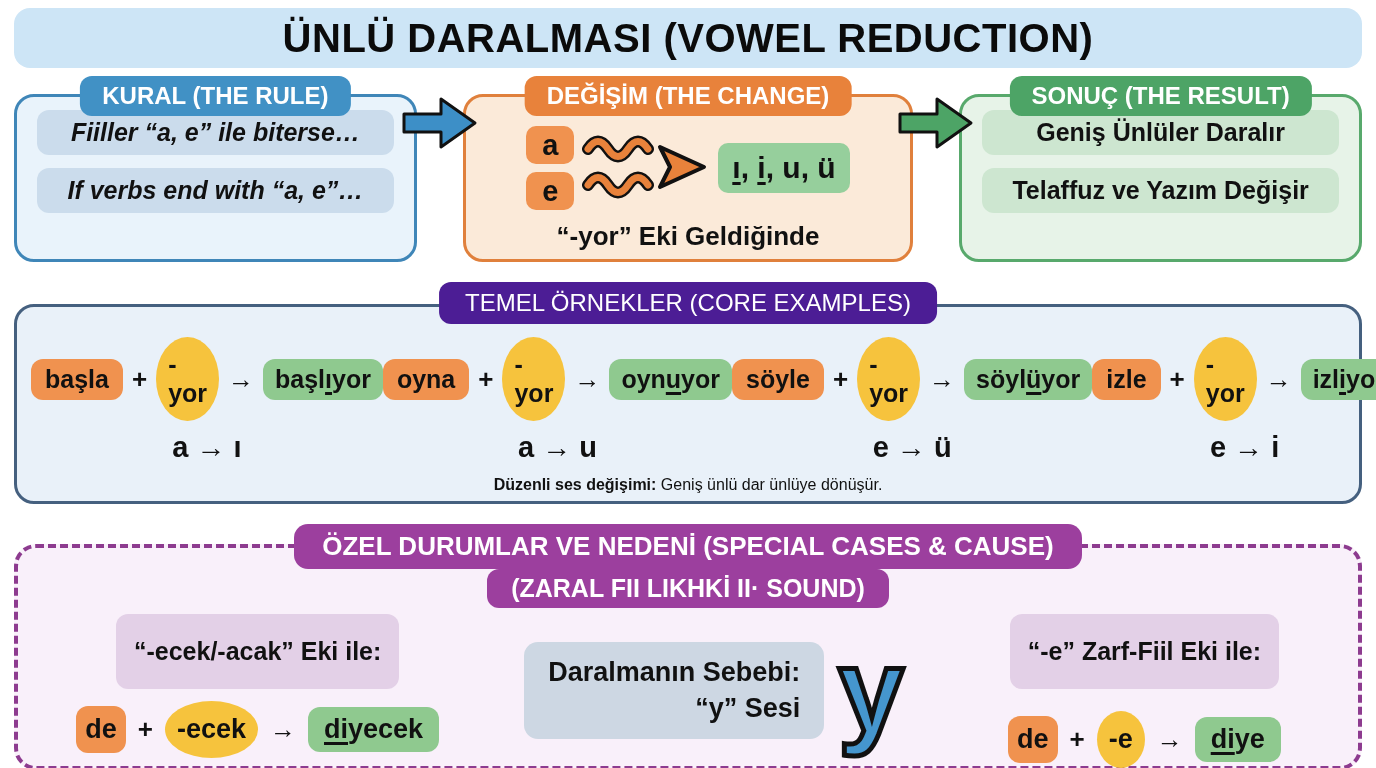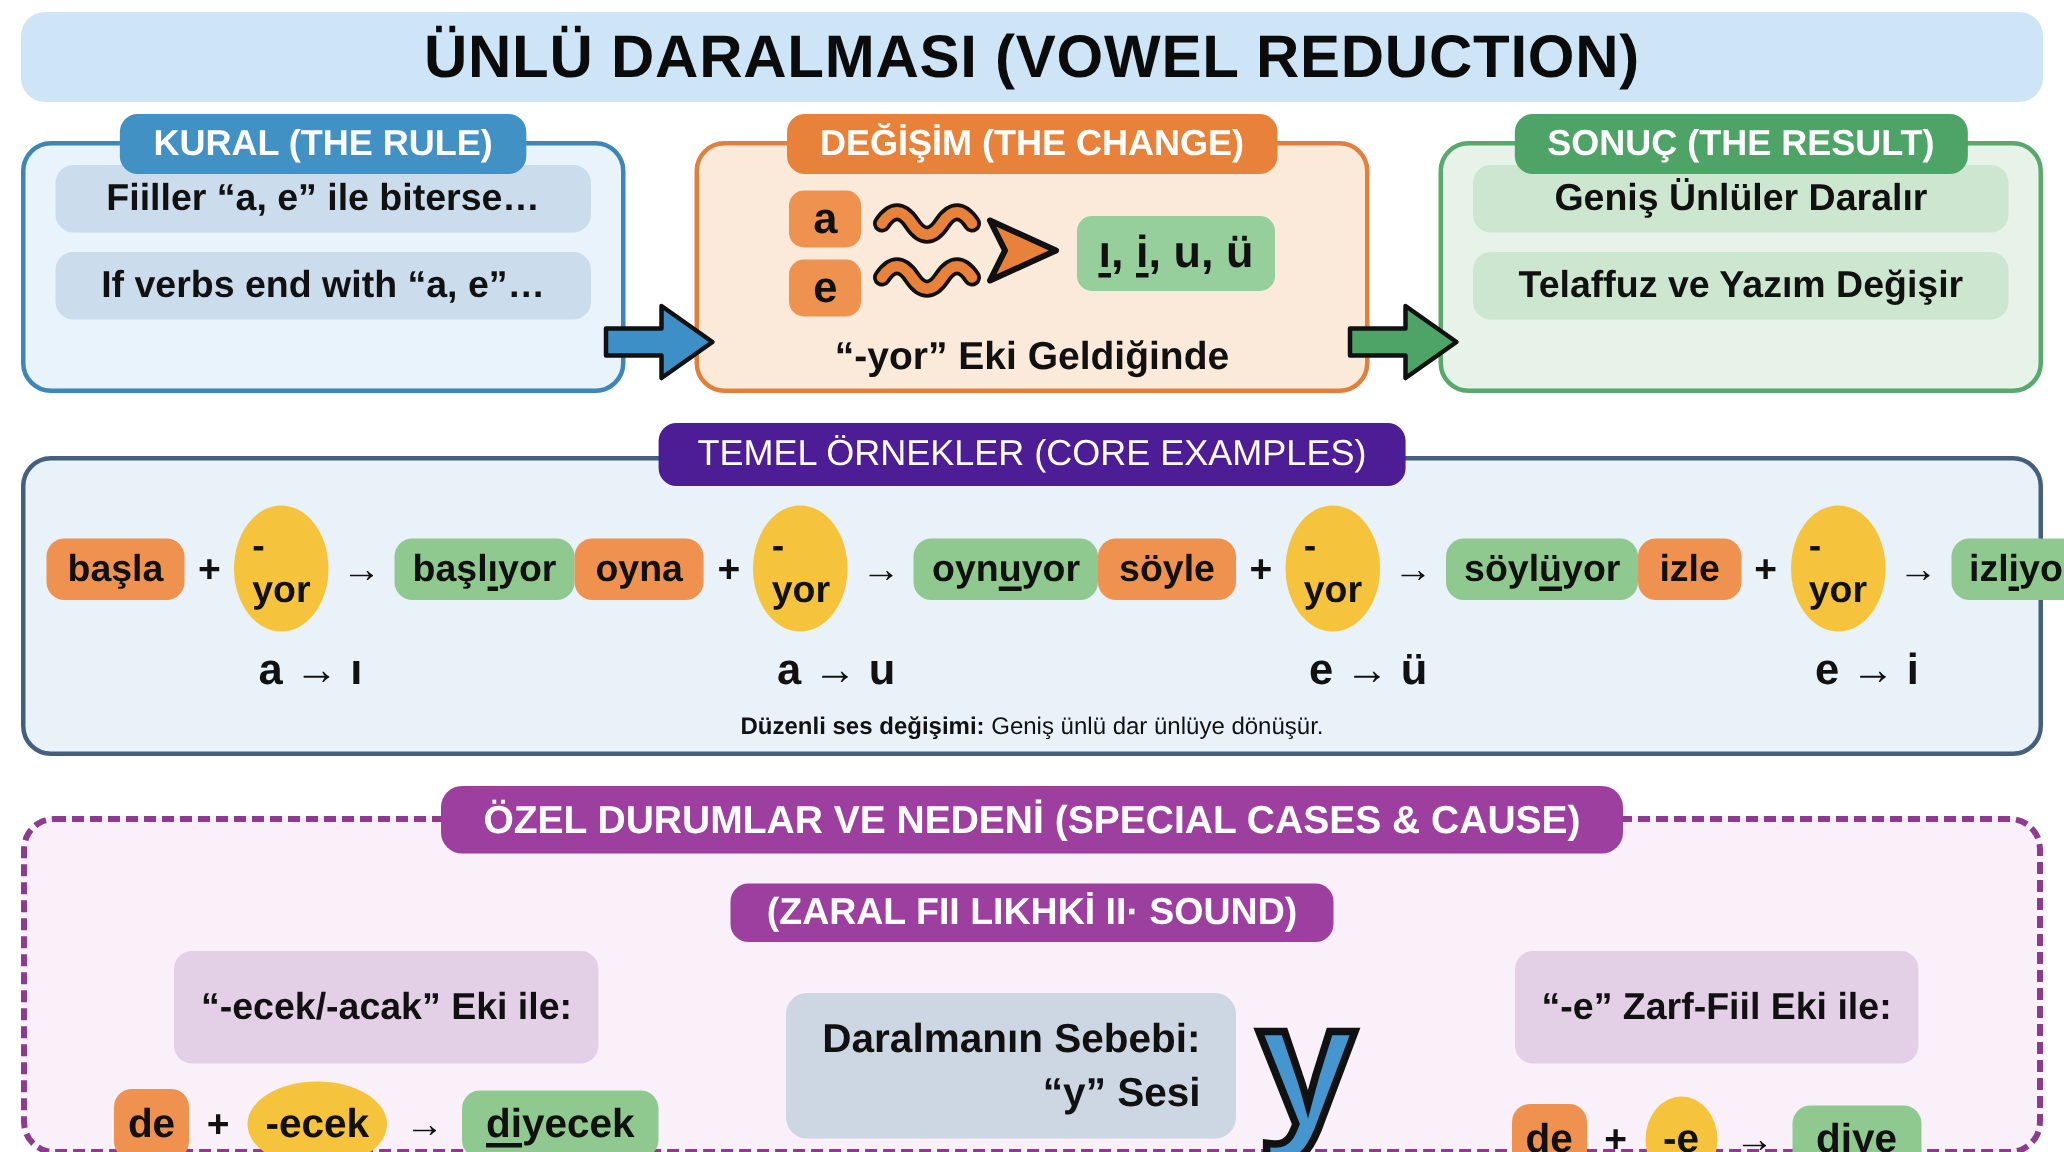--- a/index.html
+++ b/index.html
@@ -11,40 +11,40 @@
   .page { width:1376px; height:692px; padding:8px 14px 0; }
 
   
   .title-banner {
     background:#cde5f6; border-radius:16px; height:60px;
     display:flex; align-items:center; justify-content:center;
     font-size:40px; font-weight:800; letter-spacing:0.5px; color:#0b0b0b;
   }
 
   
-  .top-row { margin-top:26px; display:flex; align-items:flex-end; }
+  .top-row { margin-top:26px; display:flex; align-items:flex-start; }
   .panel { position:relative; border-radius:20px; height:168px; flex:1; }
   .panel-rule   { background:#e9f3fb; border:3px solid #3f86b8; }
   .panel-change { background:#fbead9; border:3px solid #e0803c; flex:1.12; }
   .panel-result { background:#e7f3e8; border:3px solid #58a96c; }
   .panel-header {
     position:absolute; top:-21px; left:50%; transform:translateX(-50%);
     color:#fff; font-weight:800; font-size:24px; white-space:nowrap;
     padding:6px 22px; border-radius:12px; z-index:3;
   }
   .hdr-blue   { background:#4191c5; }
   .hdr-orange { background:#e8823b; }
   .hdr-green  { background:#4da466; }
 
   .panel-rule .pill-line, .panel-result .pill-line {
     margin:13px 20px 0; padding:8px 6px; border-radius:12px;
     text-align:center; font-size:25px; font-weight:800;
   }
   .panel-rule .pill-line:first-of-type, .panel-result .pill-line:first-of-type { margin-top:30px; }
-  .panel-rule .pill-line { background:#cbdcec; }
+  .panel-rule .pill-line { background:#cbdcec;font-style:italic; }
   .panel-result .pill-line { background:#cde6d0; }
 
   .change-content { margin-top:26px; display:flex; align-items:center; justify-content:center; gap:8px; }
   .ae-col { display:flex; flex-direction:column; gap:8px; }
   .ae-square {
     width:48px; background:#f0924f; border-radius:10px; text-align:center;
     font-size:29px; font-weight:800; line-height:38px;
   }
   .vowels-pill {
     background:#96cf9c; border-radius:10px; padding:8px 14px;
@@ -90,21 +90,21 @@
   }
   .examples-note { text-align:center; font-size:16px; margin-top:12px; }
   .examples-note .nb { font-weight:800; }
   .examples-note .nr { font-weight:400; }
 
   
   .special-box {
     position:relative; margin-top:40px; border:4px dashed #8d3b8f; border-radius:22px;
     background:#f9f0fa; height:226px; padding:0 18px 10px;
   }
-  .special-headers { display:flex; flex-direction:column; align-items:center; margin-top:-24px; gap:20px; }
+  .special-headers { display:flex; flex-direction:column; align-items:center; margin-top:-24px; gap:0; }
   .special-h1 {
     background:#9c3f9e; color:#fff; font-weight:800; font-size:26px;
     padding:7px 28px; border-radius:14px; white-space:nowrap; z-index:2;
   }
   .special-h2 {
     background:#9c3f9e; color:#fff; font-weight:800; font-size:25px;
     padding:5px 24px; border-radius:12px; white-space:nowrap;
   }
   .special-row { display:flex; margin-top:6px; }
   .sp-col-left { flex:0 0 34%; display:flex; flex-direction:column; align-items:center; }

